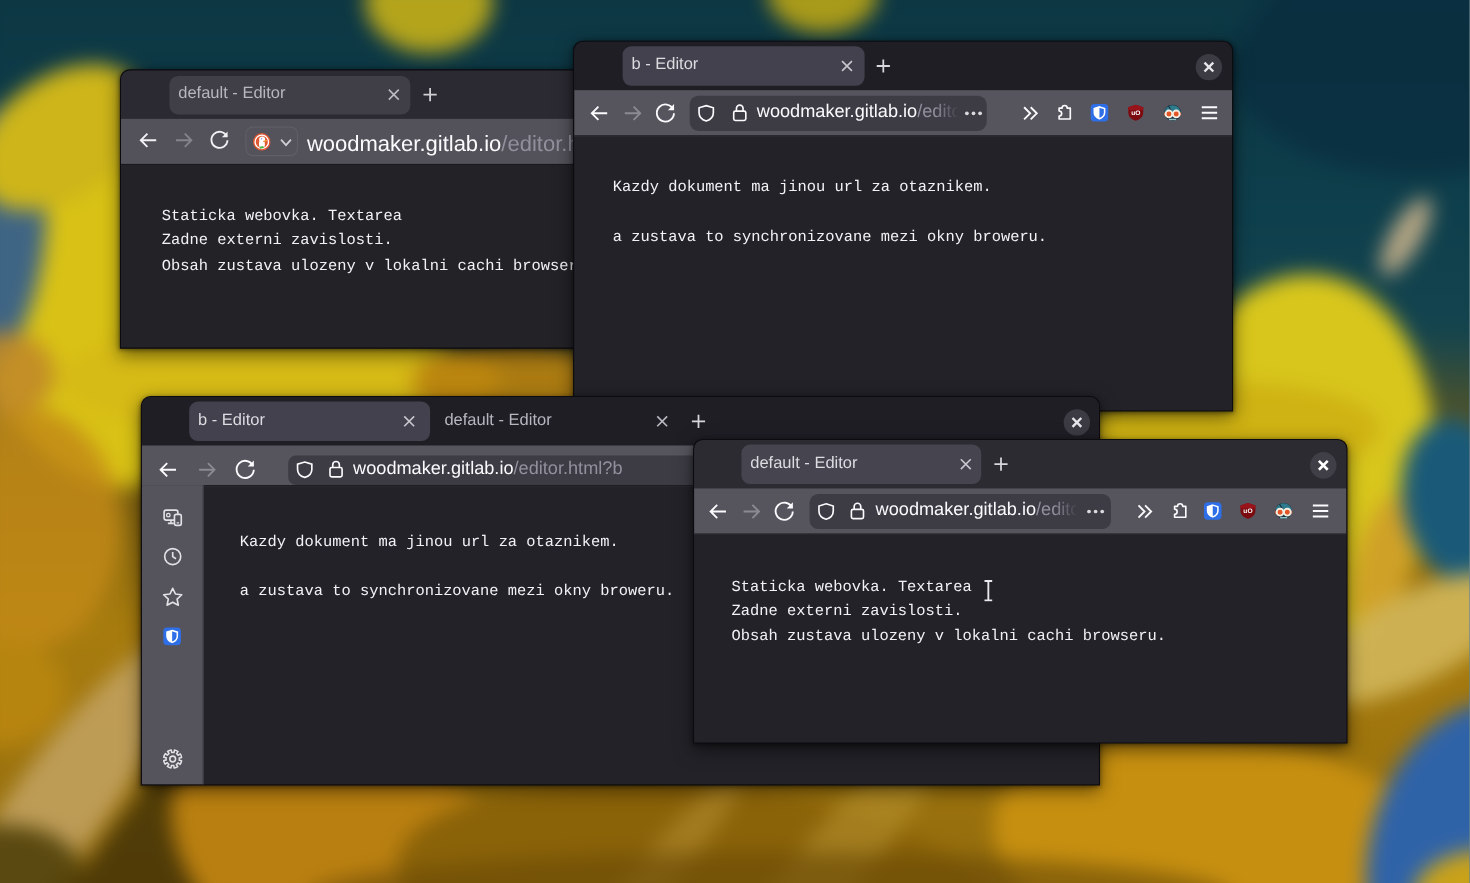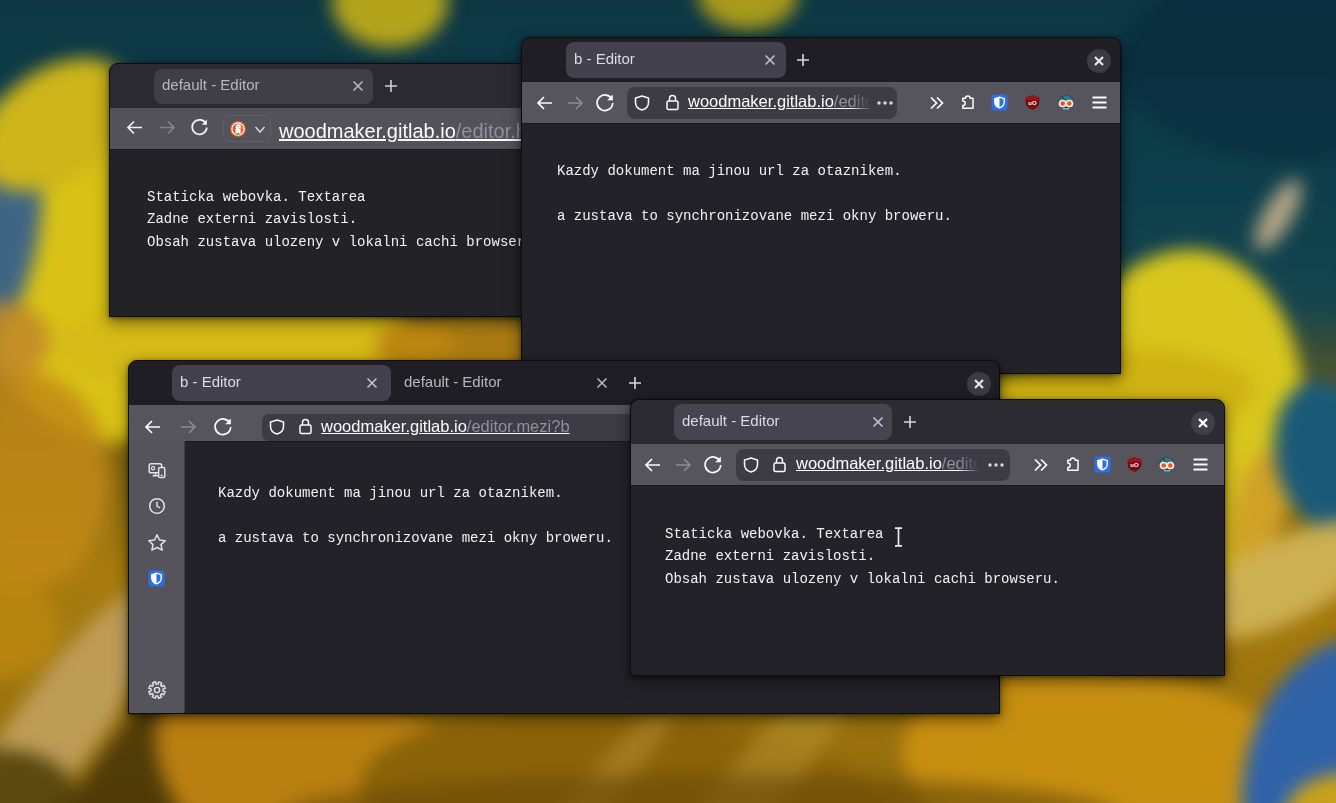--- a/index.html
+++ b/index.html
@@ -5,21 +5,21 @@
   html,body{margin:0;padding:0;}
   #stage{position:relative;width:1336px;height:803px;overflow:hidden;background:#0d3843;font-family:"Liberation Sans",sans-serif;}
   #wall{position:absolute;left:-20px;top:-20px;width:1376px;height:843px;filter:blur(9px);overflow:hidden;
     background:linear-gradient(180deg, #0c3642 0%, #0e3f4c 26%, #14444e 38%, #7a5f10 54%, #a87c0e 70%, #9c730d 85%, #916a0c 100%);}
   .e{position:absolute;border-radius:50%;}
   .win{position:absolute;box-sizing:border-box;border:1px solid #0c0b10;background:#232228;
        box-shadow:0 5px 16px rgba(0,0,0,.5), 0 1px 4px rgba(0,0,0,.4);}
   .abs{position:absolute;}
   .tabtxt{font-size:15px;color:#dcdce1;white-space:nowrap;}
   .dimtxt{color:#b7b7bf;}
-  .urltxt{font-size:16.5px;color:#fbfbfe;white-space:nowrap;text-decoration:underline;}
+  .urltxt{font-size:16.5px;color:#fbfbfe;white-space:nowrap;}
   .urldim{color:#91919e;}
   pre.doc{margin:0;font-family:"Liberation Mono",monospace;font-size:14px;line-height:22.4px;color:#f2f1f4;position:absolute;}
   .sp{text-decoration-style:wavy;text-decoration-color:#e8150d;text-decoration-thickness:1.2px;text-underline-offset:2px;text-decoration-skip-ink:none;}
 </style>
 </head>
 <body>
 <div id="stage">
   <div id="wall">
       <div class="e" style="left:-5px;top:135px;width:240px;height:330px;background:#d9c215;transform:rotate(-14deg);"></div>
       <div class="e" style="left:-50px;top:117px;width:110px;height:250px;background:#2e5b90;transform:rotate(8deg);opacity:0.9;"></div>
@@ -198,21 +198,21 @@
         <path d="M17.8 1.6 V7.2 H12.2 Z" fill="#fbfbfe"></path>
       </svg>
     <div class="abs" style="left:133px;top:53px;width:430px;height:27px;background:#3d3c45;border-radius:7px;"></div>
     <svg class="abs" style="left:139px;top:57px;" width="18" height="18">
         <path d="M9 2 L15.5 4 V8.5 C15.5 12.5 12.5 15 9 16 C5.5 15 2.5 12.5 2.5 8.5 V4 Z" stroke="#fbfbfe" stroke-width="1.5" fill="none"></path>
       </svg>
     <svg class="abs" style="left:168px;top:56px;" width="17" height="19">
         <rect x="3" y="8" width="11" height="8.5" rx="1.5" stroke="#fbfbfe" stroke-width="1.5" fill="none"></rect>
         <path d="M5.5 8 V5.5 a3 3 0 0 1 6 0 V8" stroke="#fbfbfe" stroke-width="1.5" fill="none"></path>
       </svg>
-    <div class="abs urltxt" style="left:192px;top:56px;">woodmaker.gitlab.io<span class="urldim">/editor.mezi?b</span></div>
+    <div class="abs urltxt" style="left:192px;top:56px;">woodmaker.gitlab.io<span class="urldim">/editor.html?b</span></div>
 
     <div class="abs" style="left:0;top:80px;width:56px;height:274px;background:#55545d;border-right:1px solid #403f47;box-sizing:border-box;"></div>
     <svg class="abs" style="left:19px;top:101px;" width="19" height="18" viewBox="0 0 19 18">
         <rect x="1.2" y="1.8" width="12.5" height="9" rx="1.8" stroke="#e2e2e6" stroke-width="1.5" fill="none"></rect>
         <circle cx="5" cy="6.3" r="1.6" stroke="#e2e2e6" stroke-width="1.2" fill="none"></circle>
         <path d="M7.4 10.8 V13.6 M4.6 13.8 H10" stroke="#e2e2e6" stroke-width="1.4"></path>
         <rect x="10.6" y="5.6" width="6.2" height="10" rx="1.6" fill="#55545d" stroke="#e2e2e6" stroke-width="1.5"></rect>
         <path d="M12.6 13.4 h2.2" stroke="#e2e2e6" stroke-width="1.2"></path>
       </svg>
     <svg class="abs" style="left:19px;top:136px;" width="18" height="18">

